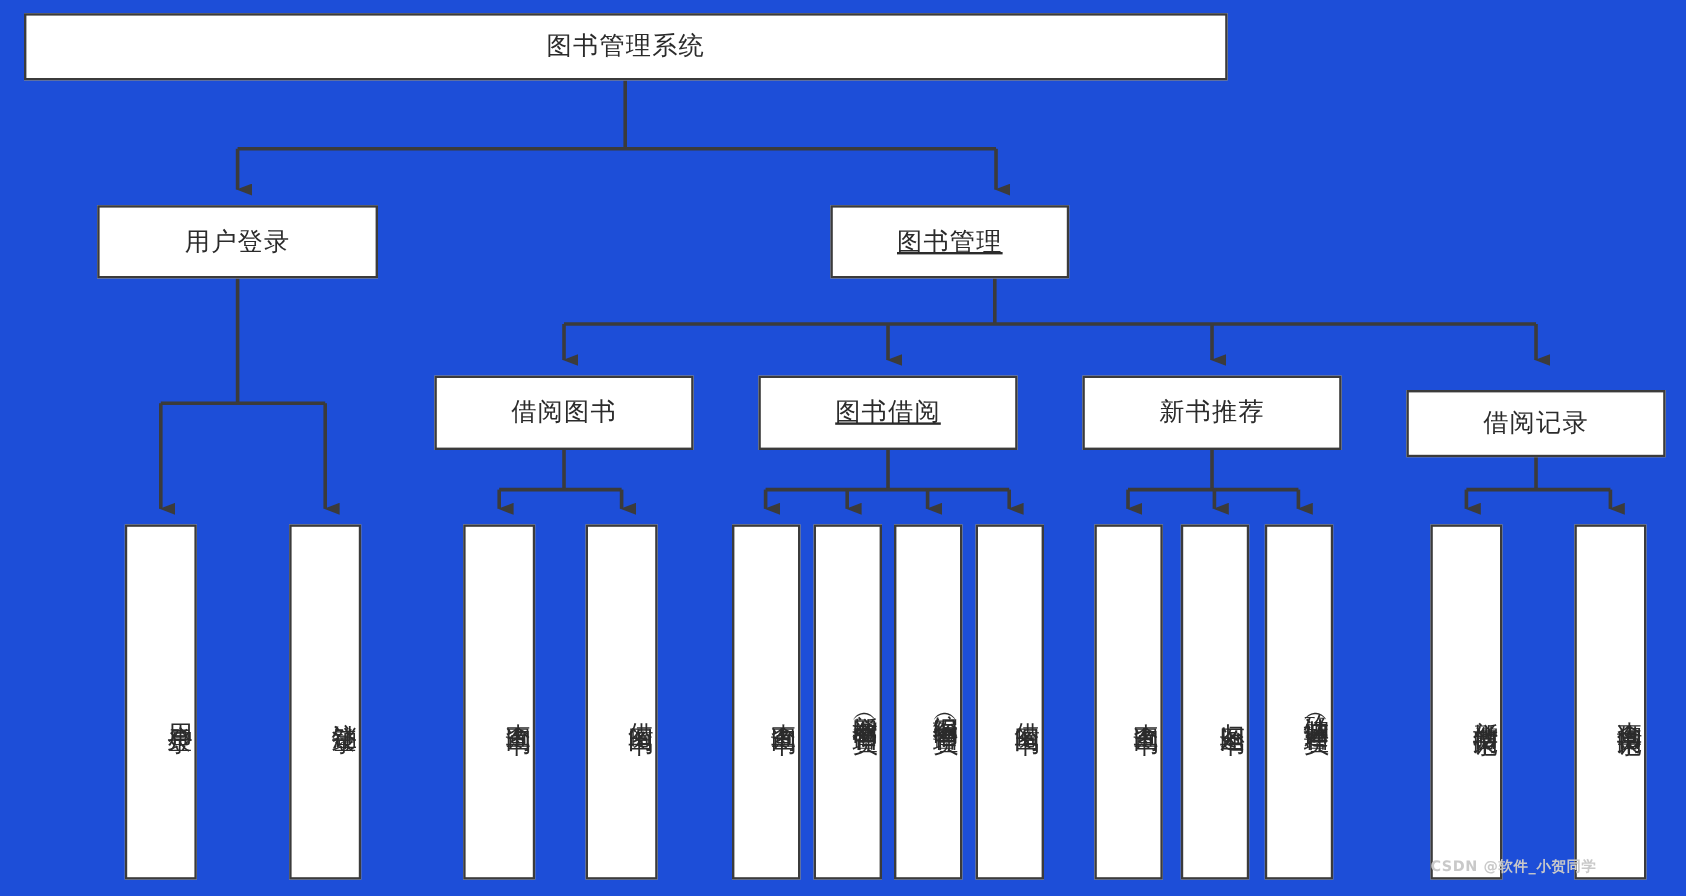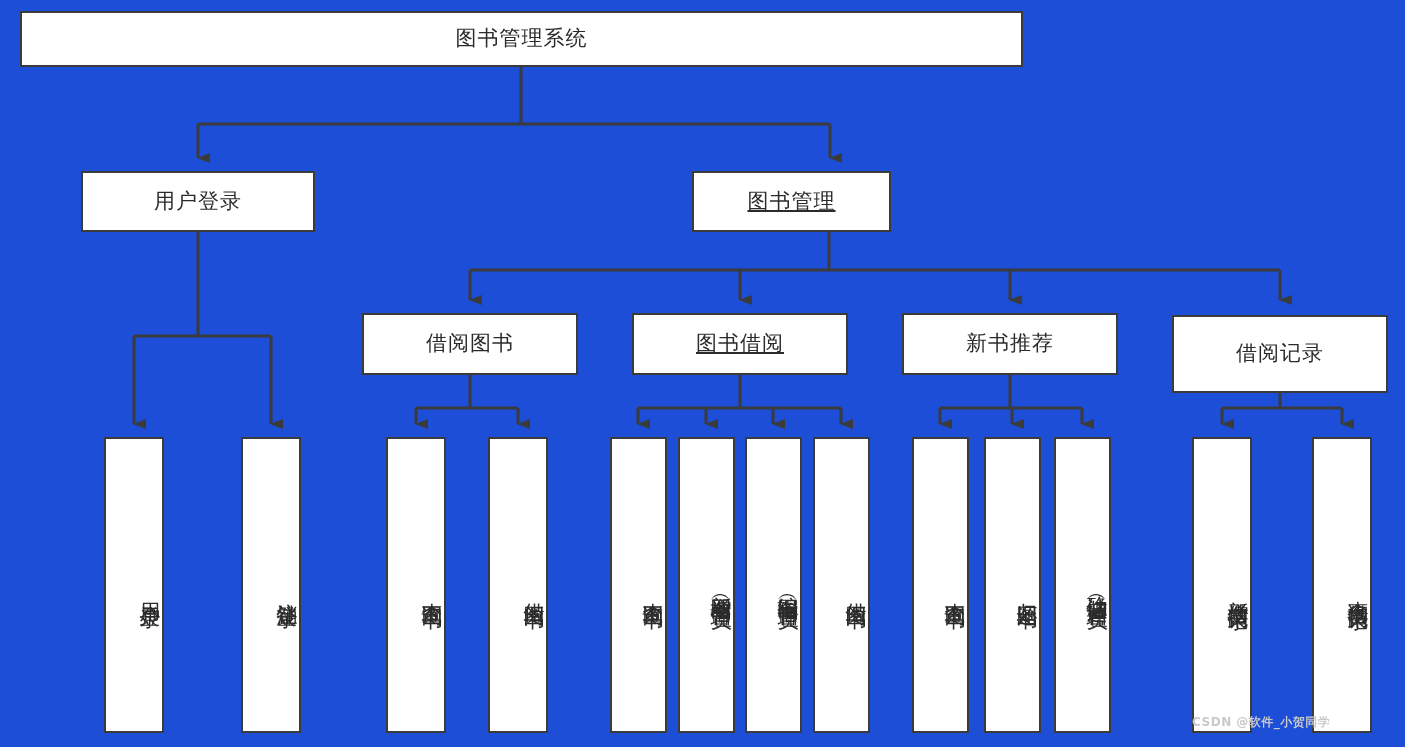--- a/index.html
+++ b/index.html
@@ -134,21 +134,21 @@
 
   <div class="node horiz" style="left:362px; top:313px; width:216px; height:62px;">
     <span class="lbl">借阅图书</span>
   </div>
   <div class="node horiz" style="left:632px; top:313px; width:216px; height:62px;text-decoration:underline;">
     <span class="lbl">图书借阅</span>
   </div>
   <div class="node horiz" style="left:902px; top:313px; width:216px; height:62px;">
     <span class="lbl">新书推荐</span>
   </div>
-  <div class="node horiz" style="left:1172px; top:315px; width:216px; height:78px;">
+  <div class="node horiz" style="left:1172px; top:325px; width:216px; height:56px;">
     <span class="lbl">借阅记录</span>
   </div>
 
   <div class="node vert" style="left:104px; top:437px; width:60px; height:296px;">
     <span class="lbl">用户登录</span>
   </div>
   <div class="node vert" style="left:241px; top:437px; width:60px; height:296px;">
     <span class="lbl">注销登录</span>
   </div>
 

